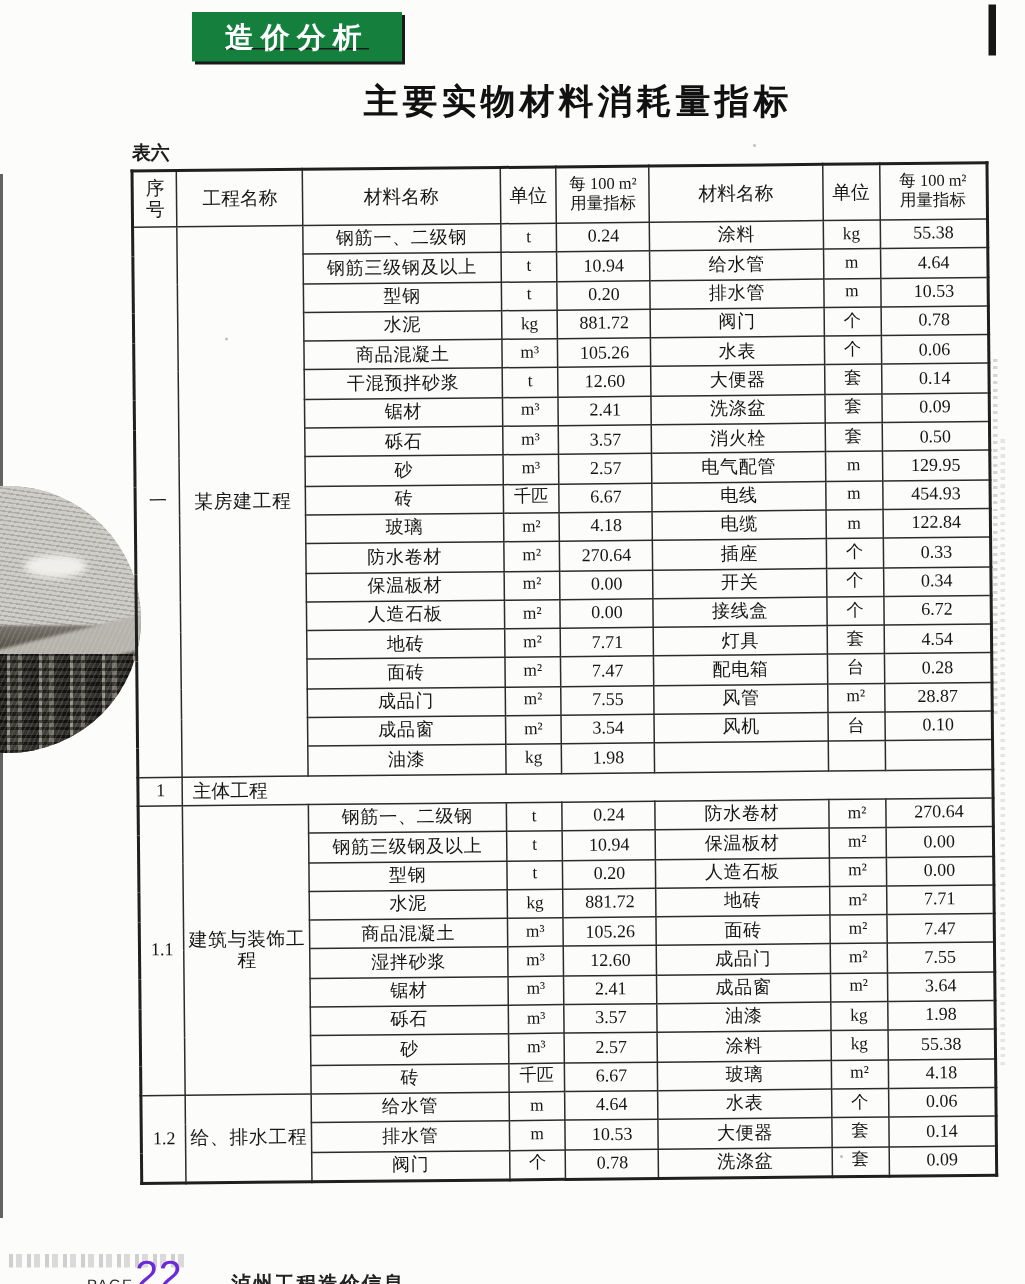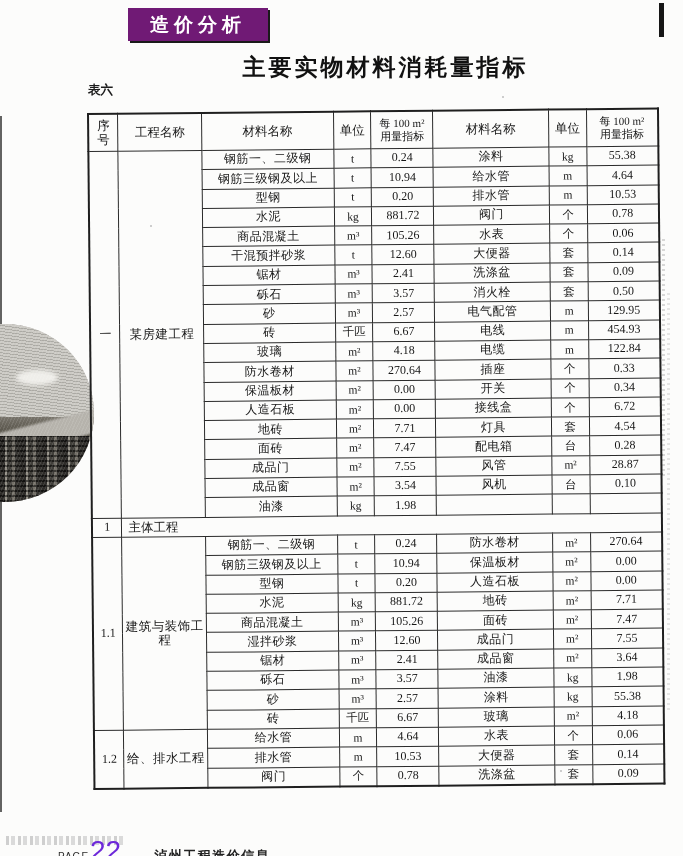--- a/index.html
+++ b/index.html
@@ -1,29 +1,29 @@
 <!DOCTYPE html>
 <html><head>
 <meta charset="utf-8">
 <style>
   html,body{margin:0;padding:0;}
   body{width:683px;height:856px;background:#f2f2f0;font-family:"Liberation Sans",sans-serif;}
   .page{position:relative;width:683px;height:856px;background:#fcfcfb;overflow:hidden;color:#1c1c1c;}
 
   
-  .badge{position:absolute;left:128px;top:8px;width:140px;height:33px;background:#701a75;
-         display:flex;align-items:center;justify-content:center;box-shadow:2px 2px 0 #1a1a1a;}
+  .badge{position:absolute;left:128px;top:8px;width:140px;height:33px;background:#15803d;
+         display:flex;align-items:center;justify-content:center;box-shadow:2px 2px 0 #1a1a1a;text-decoration:underline;}
   .badge span{color:#fff;font-weight:bold;font-size:19px;letter-spacing:5px;}
 
   .corner-mark{position:absolute;left:659px;top:3px;width:5px;height:34px;background:#161616;}
 
   .title{position:absolute;left:0;top:52px;width:683px;margin:0;text-align:center;
          font-size:23px;font-weight:bold;letter-spacing:3px;color:#111;padding-left:44px;}
 
-  .table-label{position:absolute;left:88px;top:82px;font-size:12.5px;font-weight:bold;
+  .table-label{position:absolute;left:88px;top:94px;font-size:12.5px;font-weight:bold;
                font-family:Liberation Mono, monospace;}
 
   
   .photo{position:absolute;left:-84px;top:324px;width:178px;height:178px;border-radius:50%;
          overflow:hidden;z-index:1;background:#c9c7c2;}
   .photo .sky{position:absolute;left:0;right:0;top:0;height:54%;
       background:repeating-linear-gradient(8deg,rgba(110,108,102,.30) 0 1px,rgba(216,214,209,.35) 1px 3px),#c6c4bf;}
   .photo .cloud{position:absolute;left:56%;top:26%;width:42px;height:15px;border-radius:50%;
       background:#efeeea;filter:blur(2px);}
   .photo .ridge{position:absolute;left:0;right:0;top:52%;height:13%;

